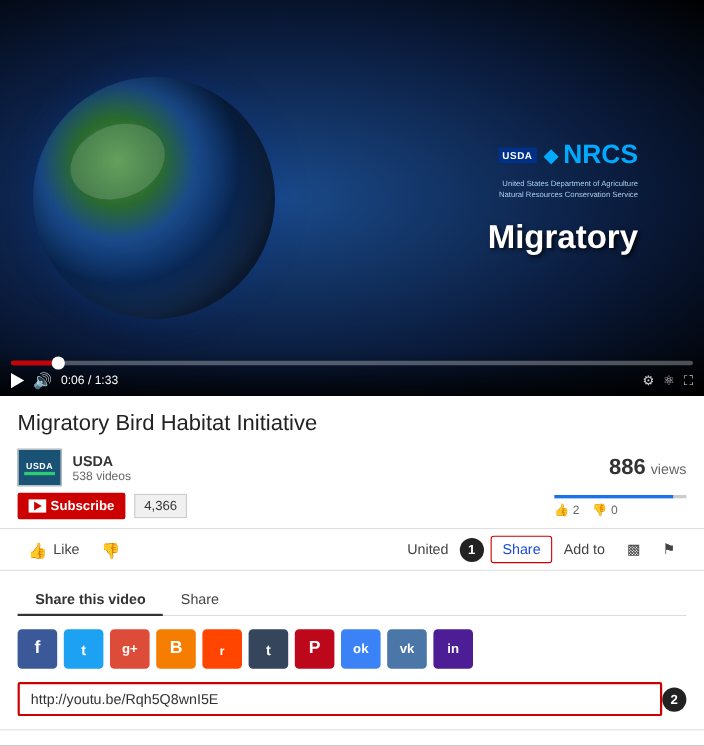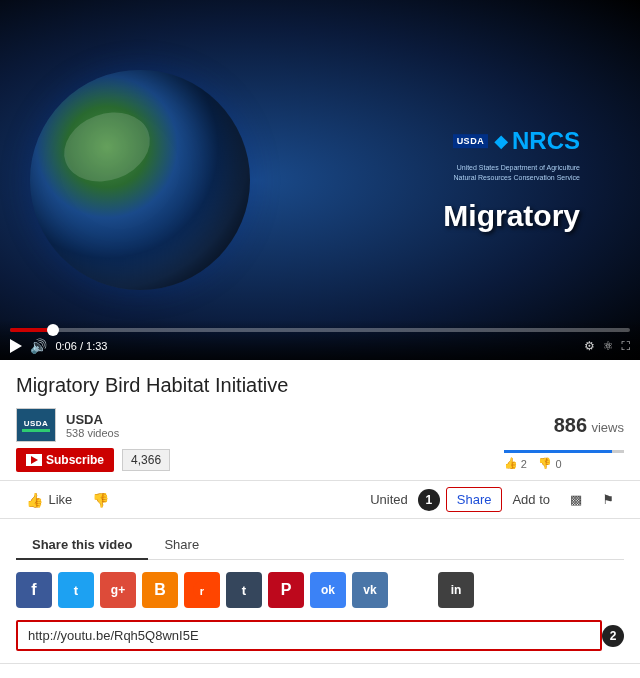--- a/index.html
+++ b/index.html
@@ -388,21 +388,21 @@
     }
     .fb { background: #3b5998; }
     .tw { background: #1da1f2; }
     .gp { background: #dd4b39; }
     .bl { background: #f57d00; }
     .rd { background: #ff4500; }
     .tb { background: #35465c; }
     .pi { background: #bd081c; }
     .ok { background: #3b82f6; }
     .vk { background: #4a76a8; }
-    .li { background: #404040; margin-left: 44px; }
+    .li { background: #4c1d95; }
 
     
     .url-row {
       display: flex;
       align-items: center;
     }
     .url-input-container {
       flex: 1;
       position: relative;
     }

